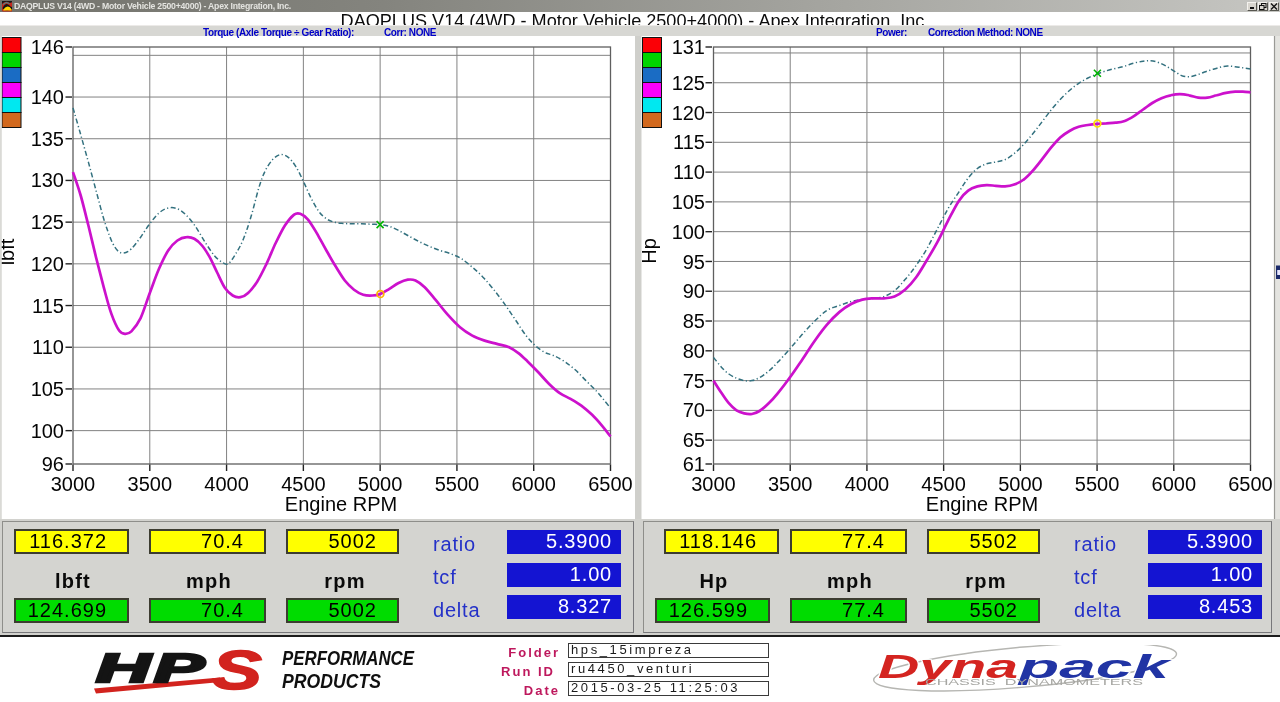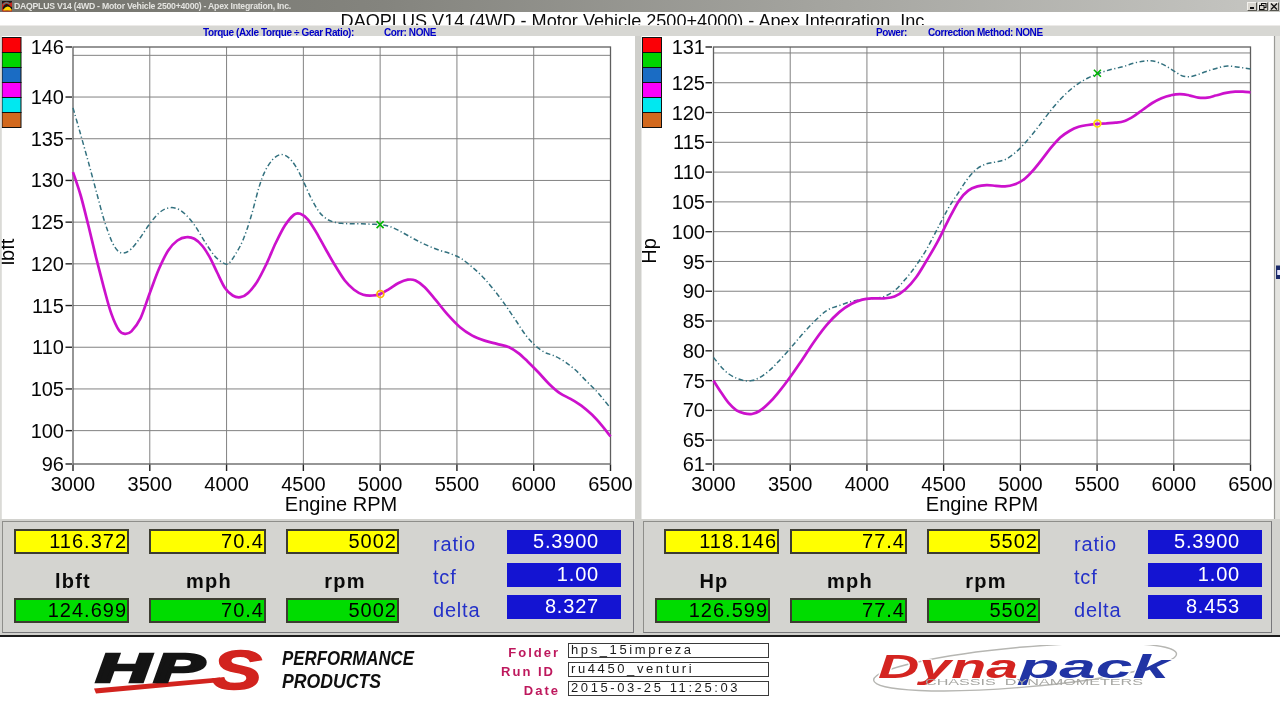--- a/index.html
+++ b/index.html
@@ -5,26 +5,26 @@
 .abs{position:absolute}
 #titlebar{left:0;top:0;width:1280px;height:12px;background:linear-gradient(to right,#73736c,#84847e 30%,#a5a5a0 65%,#c6c6c2)}
 #titlebar .t{position:absolute;left:14px;top:1px;font-size:8.7px;font-weight:bold;color:#e4e4e0;letter-spacing:-0.25px;white-space:nowrap}
 .wbtn{position:absolute;top:1.5px;width:10px;height:9.5px;background:#d8d5ce;border:1px solid;border-color:#f4f2ee #57564f #57564f #f4f2ee;font-size:8px;line-height:7px;text-align:center;color:#111}
 #bigtitle{left:0;top:12px;width:1280px;height:13px;background:#fff;overflow:hidden;text-align:center}
 #bigtitle span{font-size:18.1px;letter-spacing:0px;color:#0c0c0c;position:relative;top:-1px;left:-5px;white-space:nowrap}
 #grayband{left:0;top:25px;width:1280px;height:11px;background:#d7d7d3;border-top:1px solid #eceae8}
 #grayband span{position:absolute;top:0.5px;font-size:10px;font-weight:bold;color:#0000c8;letter-spacing:-0.4px;white-space:nowrap}
 #tablezone{left:0;top:519px;width:1280px;height:118px;background:#d2d2ce}
 .tpanel{position:absolute;top:2px;height:112px;background:#d4d4d0;border:1.5px solid #8e8e8a;border-bottom-color:#77777a;border-right-color:#77777a}
-.vbox{position:absolute;height:25px;border:2px solid #3c3c30;font-size:20px;letter-spacing:1px;text-align:right;padding-right:0;line-height:21px;color:#000;white-space:nowrap}
+.vbox{position:absolute;height:25px;border:2px solid #3c3c30;font-size:20px;letter-spacing:1px;text-align:right;padding-right:20px;line-height:21px;color:#000;white-space:nowrap}
 .ybox{background:#ffff00}
 .gbox{background:#00dc00}
 .blab{position:absolute;font-size:20px;font-weight:bold;color:#0a0a0a;letter-spacing:1.2px;text-align:center;width:120px}
 .rlab{position:absolute;font-size:20px;color:#2431c8;letter-spacing:0.8px}
-.bbox{position:absolute;width:114px;height:24px;background:#1414d2;color:#fff;font-size:20px;letter-spacing:0.8px;text-align:right;padding-right:22px;line-height:23px}
+.bbox{position:absolute;width:114px;height:24px;background:#1414d2;color:#fff;font-size:20px;letter-spacing:0.8px;text-align:right;padding-right:9px;line-height:23px}
 #blackline{left:0;top:635px;width:1280px;height:1.8px;background:#1c1c1c}
 #bottom{left:0;top:637px;width:1280px;height:65px;background:#fff}
 .flab{position:absolute;font-size:13px;font-weight:bold;color:#be185d;letter-spacing:2px;width:97px;text-align:right}
 .fbox{position:absolute;left:568px;width:201px;height:14.5px;background:#fff;border:1.5px solid #3a3a3a;font-size:13px;letter-spacing:2.6px;color:#1a1a1a;line-height:12px;padding-left:2px;white-space:nowrap}
 </style></head>
 <body>
 <svg width="1280" height="483" style="position:absolute;left:0;top:36px" viewBox="0 0 1280 483">
     <g transform="translate(0,-36)" font-family="Liberation Sans, sans-serif">
       <g stroke="#828282" stroke-width="1">
         <line x1="73.0" y1="55.34" x2="610.5" y2="55.34"></line>

